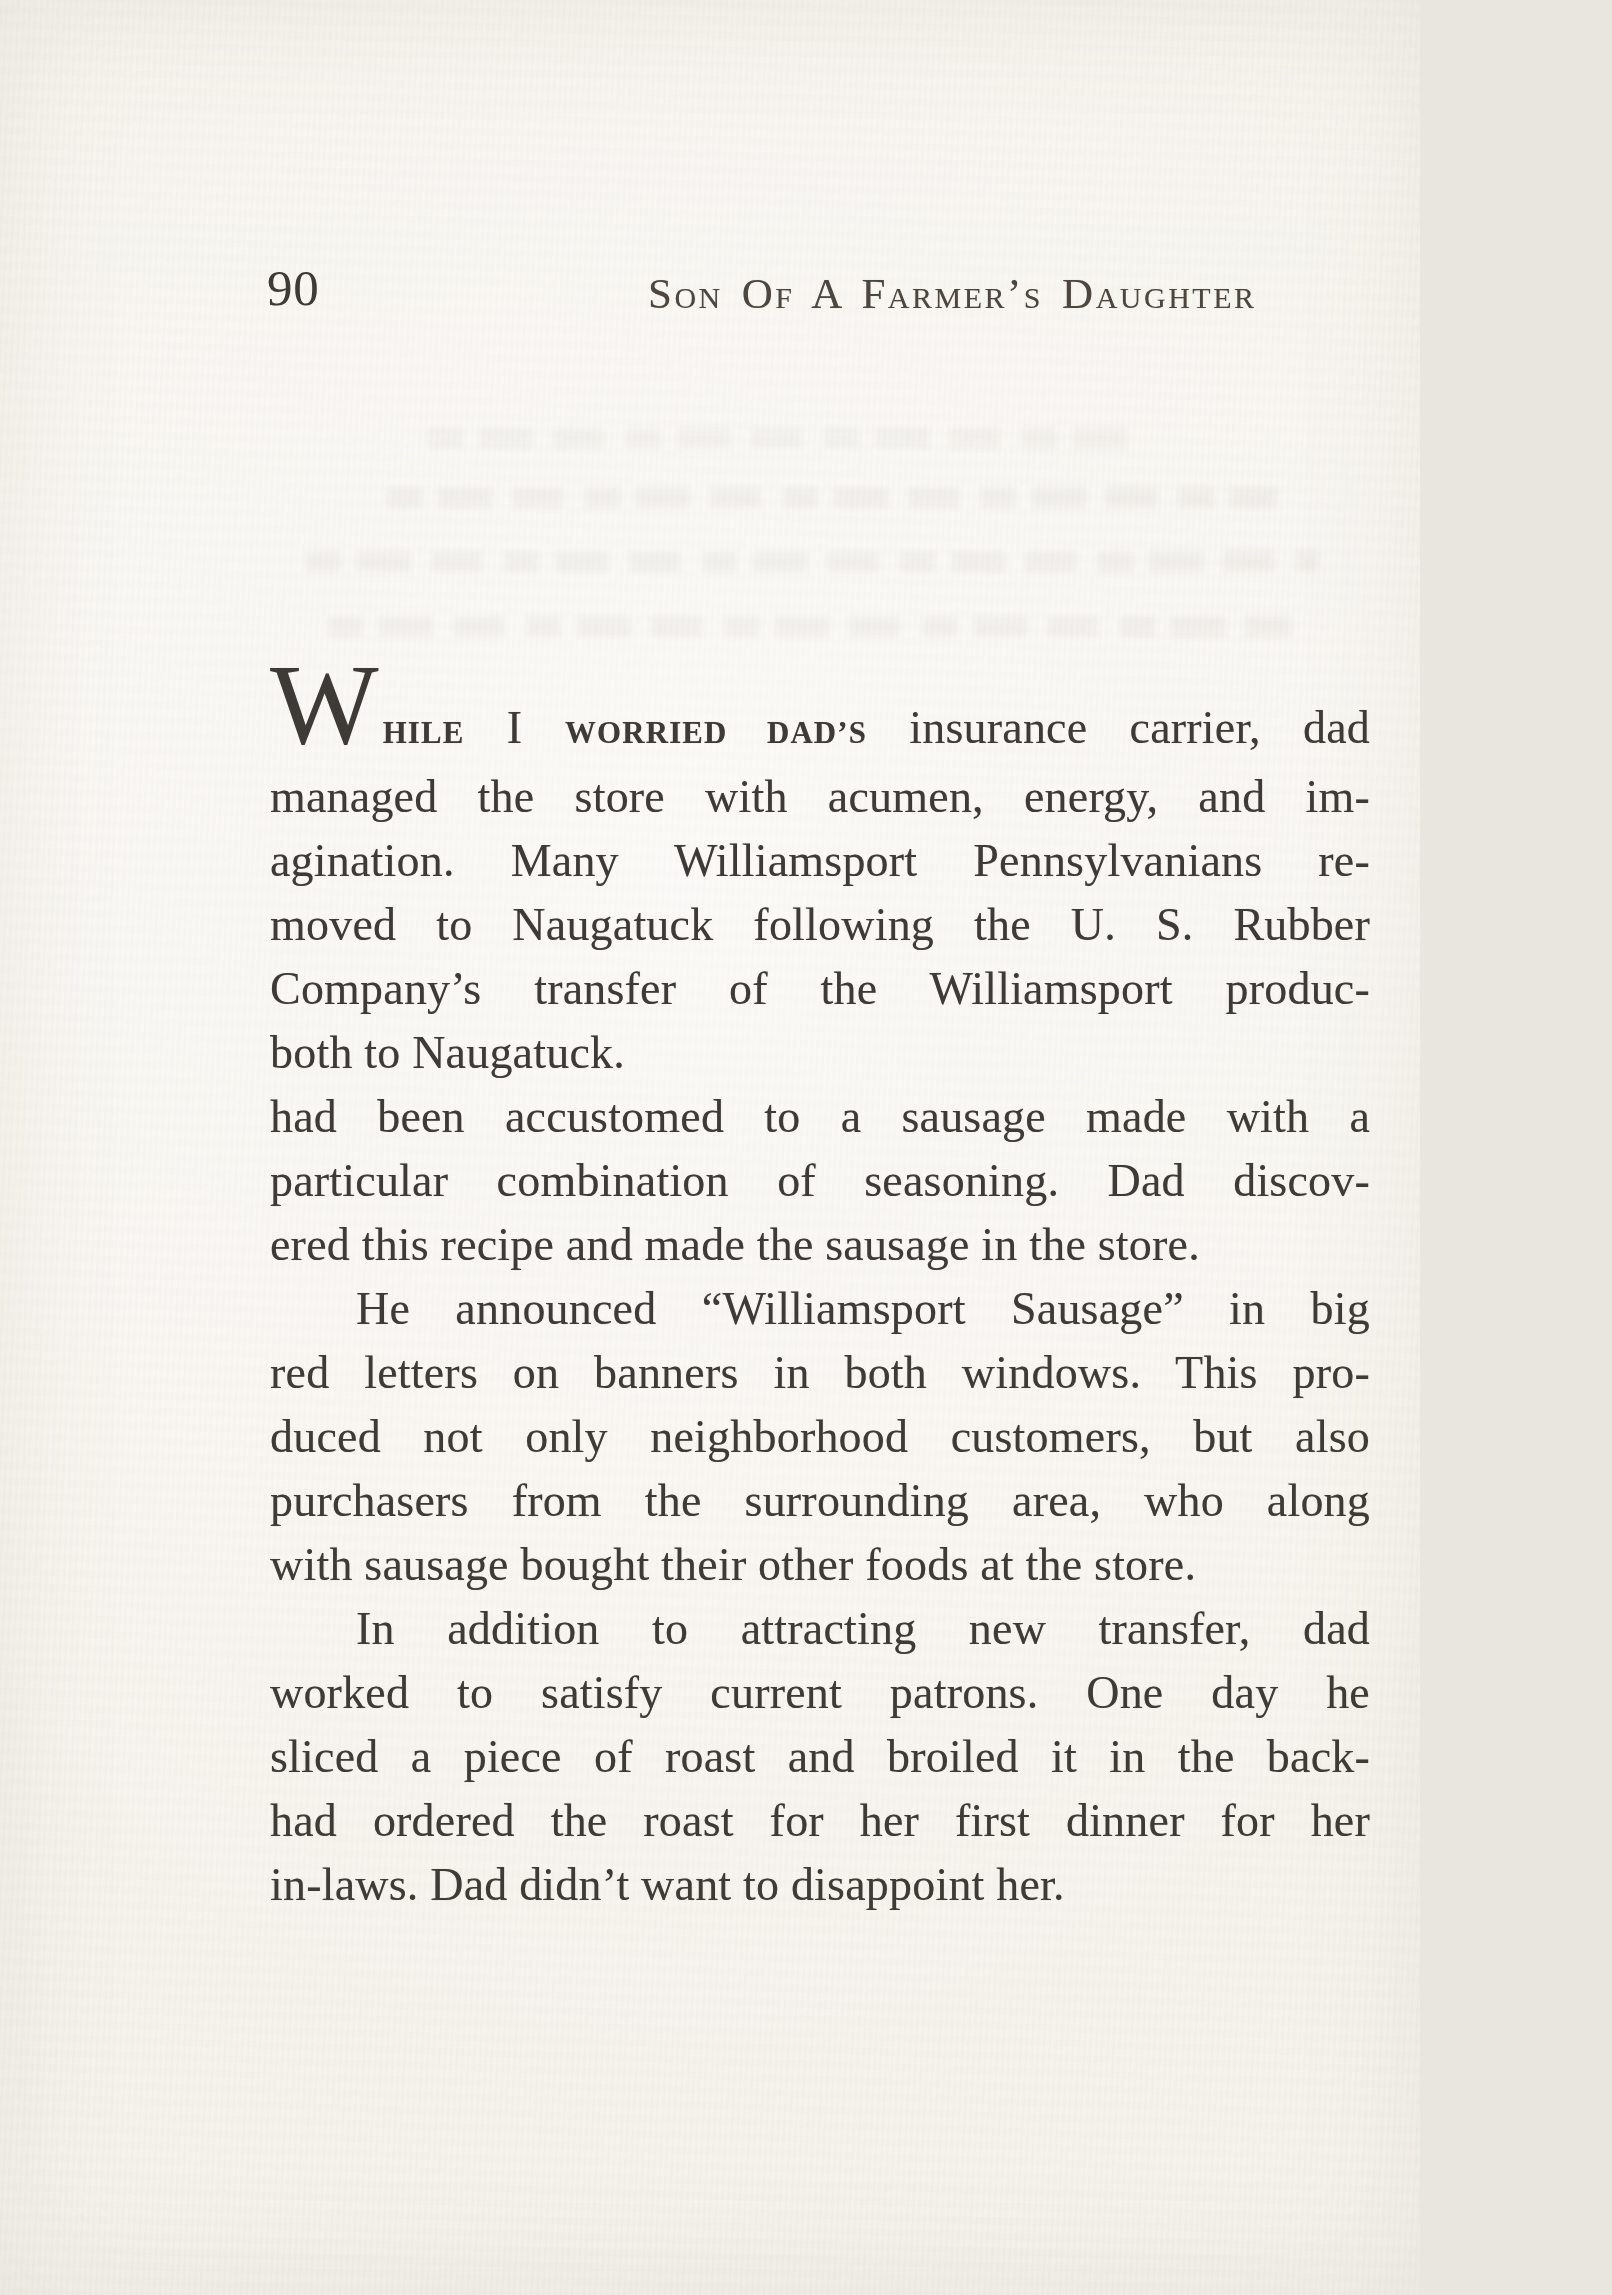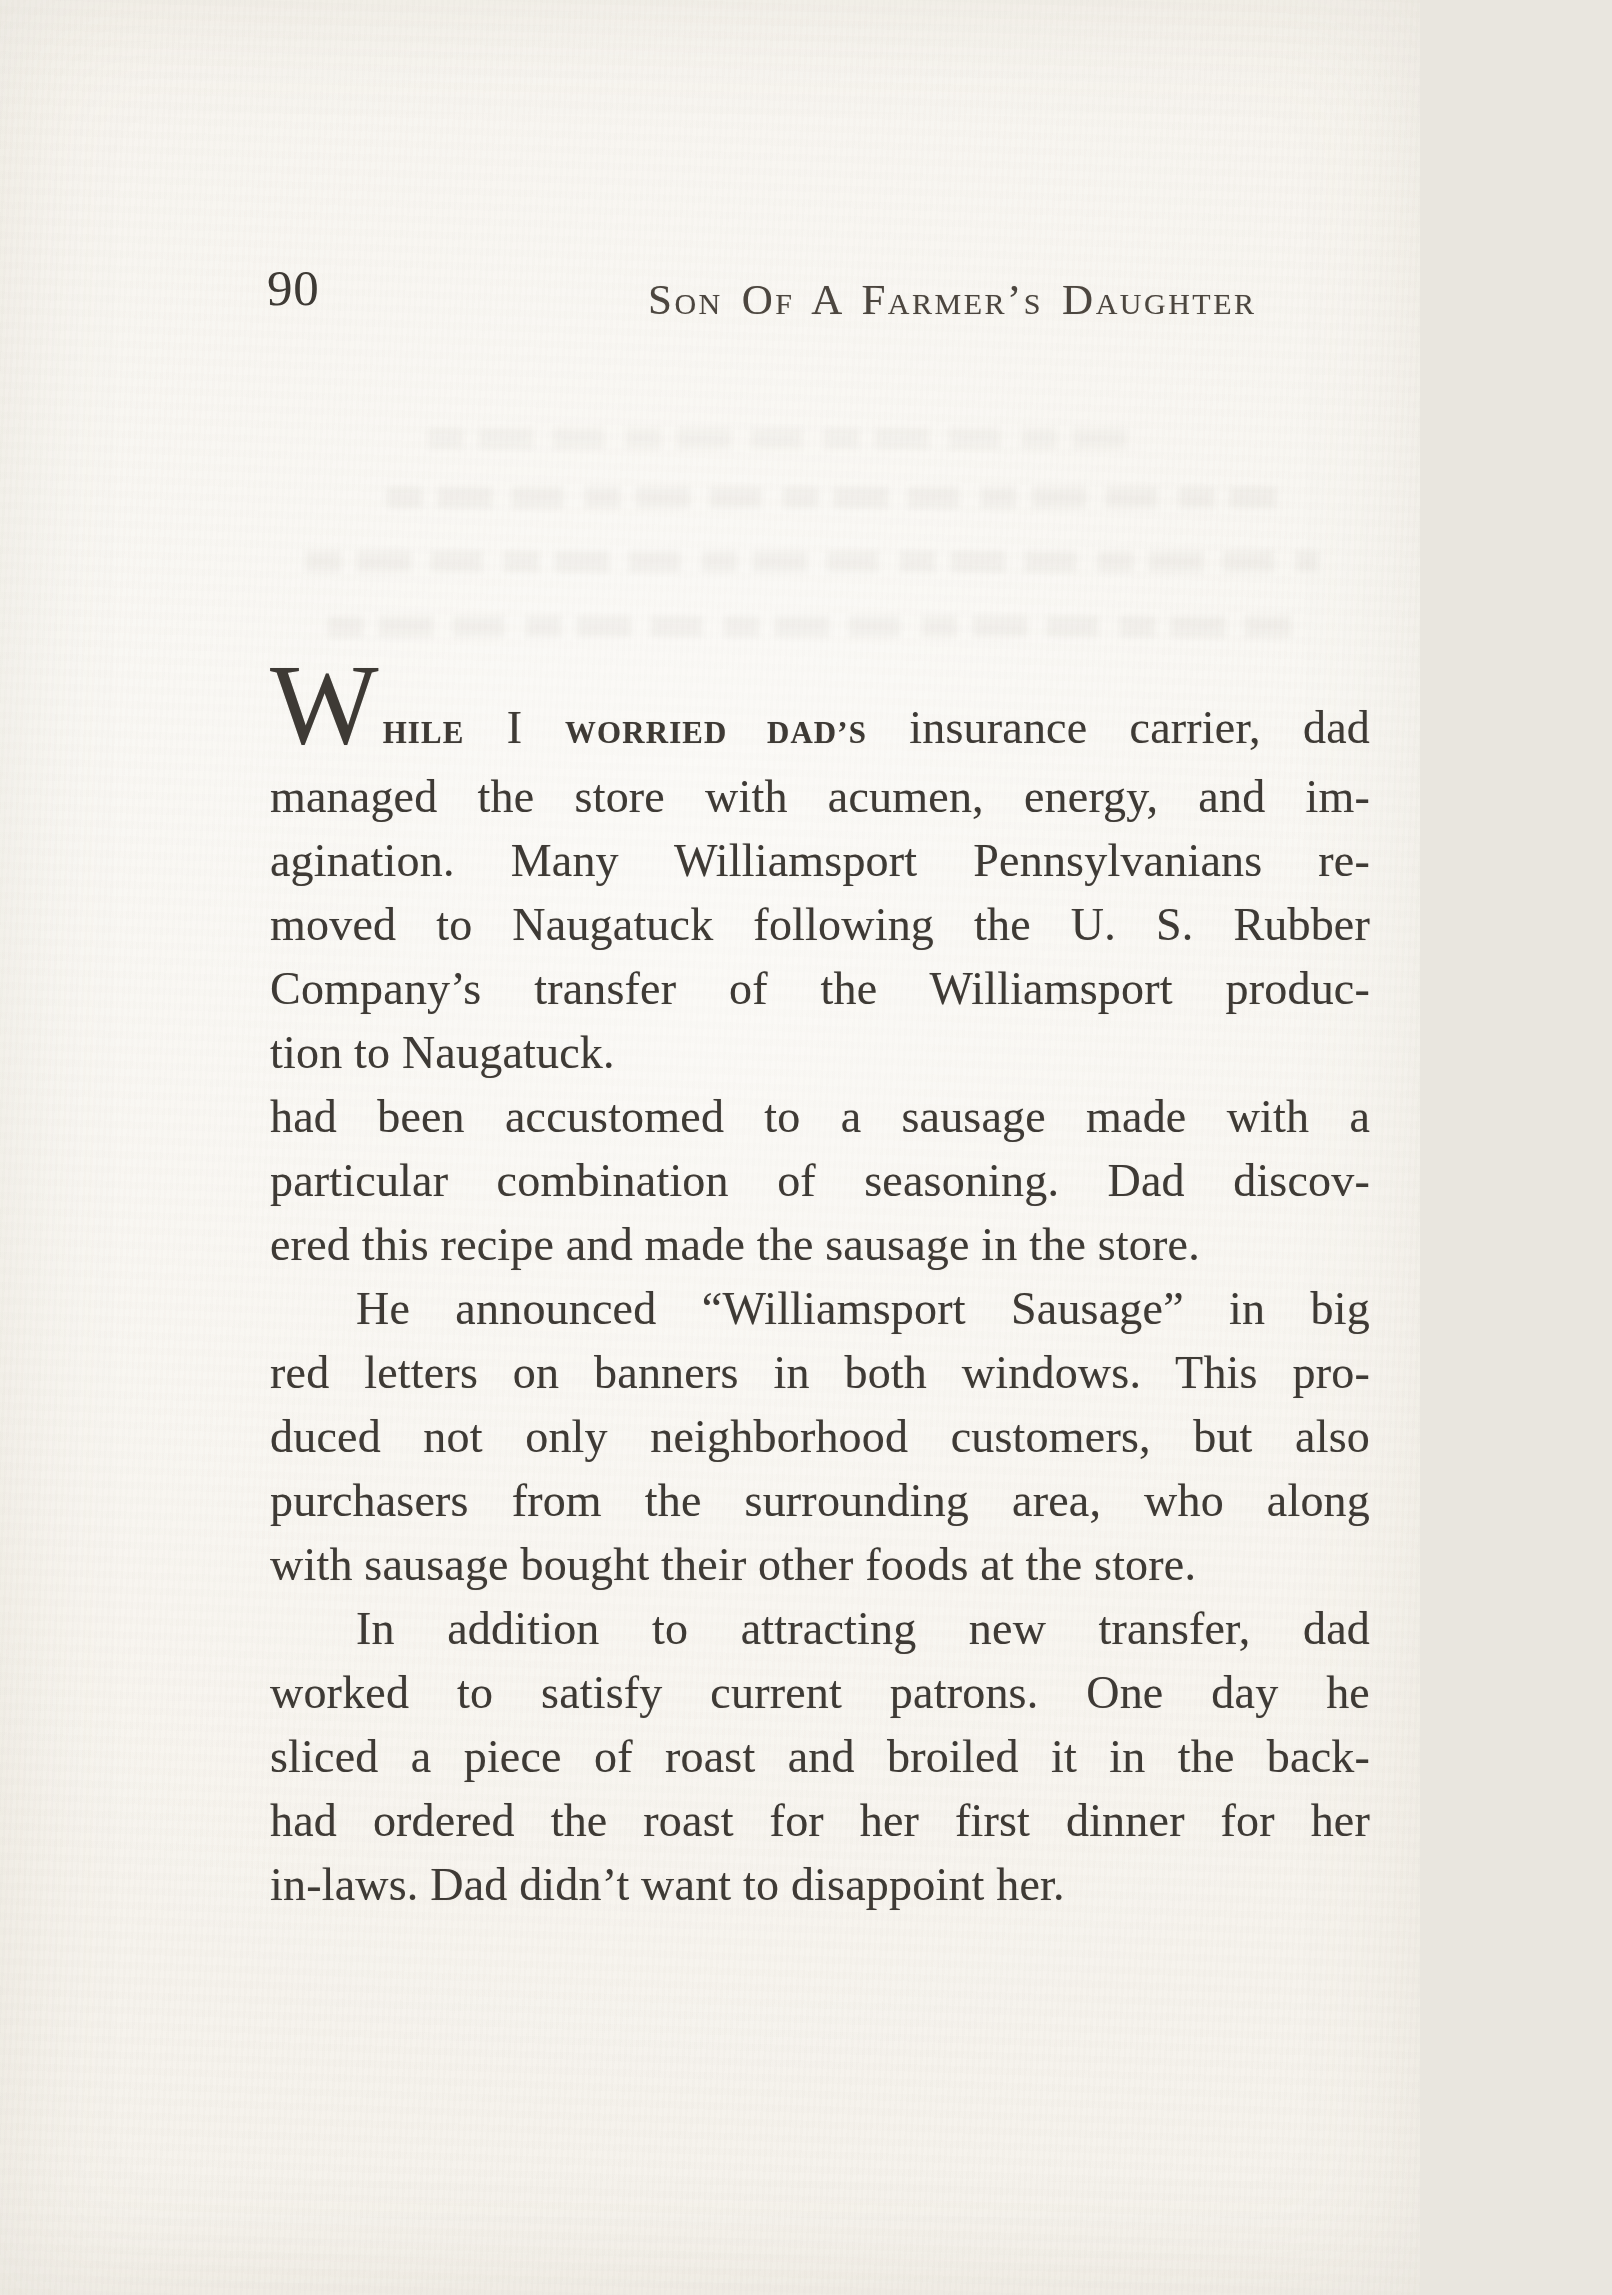--- a/index.html
+++ b/index.html
@@ -27,21 +27,21 @@
   }
 
   
   .page-number{
     position:absolute;left:267px;top:263px;
     font-size:51px;line-height:1;
     color:var(--ink);
     letter-spacing:0.8px;
   }
   .header-title{
-    position:absolute;left:648px;top:278px;
+    position:absolute;left:648px;top:272px;
     font-size:43px;line-height:1;
     font-variant:small-caps;
     letter-spacing:2.5px;
     word-spacing:5.8px;
     color:var(--header-ink);
     text-shadow:0 0 0.8px rgba(70,62,52,0.35);
     white-space:nowrap;
   }
 
   
@@ -118,21 +118,21 @@
       <span class="dropcap">W</span><span class="sc">hile</span>
       <span class="cap-i">I</span>
       <span class="sc">worried dad’s</span>
       <span>insurance carrier, dad</span>
     </div>
 
   <div class="line">managed the store with acumen, energy, and im-</div>
       <div class="line">agination. Many Williamsport Pennsylvanians re-</div>
       <div class="line">moved to Naugatuck following the U. S. Rubber</div>
       <div class="line">Company’s transfer of the Williamsport produc-</div>
-      <div class="line last">tion to Naugatuck.</div>
+      <div class="line last">both to Naugatuck.</div>
       <div class="line">had been accustomed to a sausage made with a</div>
       <div class="line">particular combination of seasoning. Dad discov-</div>
       <div class="line last">ered this recipe and made the sausage in the store.</div>
       <div class="line indent">He announced “Williamsport Sausage” in big</div>
       <div class="line">red letters on banners in both windows. This pro-</div>
       <div class="line">duced not only neighborhood customers, but also</div>
       <div class="line">purchasers from the surrounding area, who along</div>
       <div class="line last">with sausage bought their other foods at the store.</div>
       <div class="line indent">In addition to attracting new transfer, dad</div>
       <div class="line">worked to satisfy current patrons. One day he</div>

